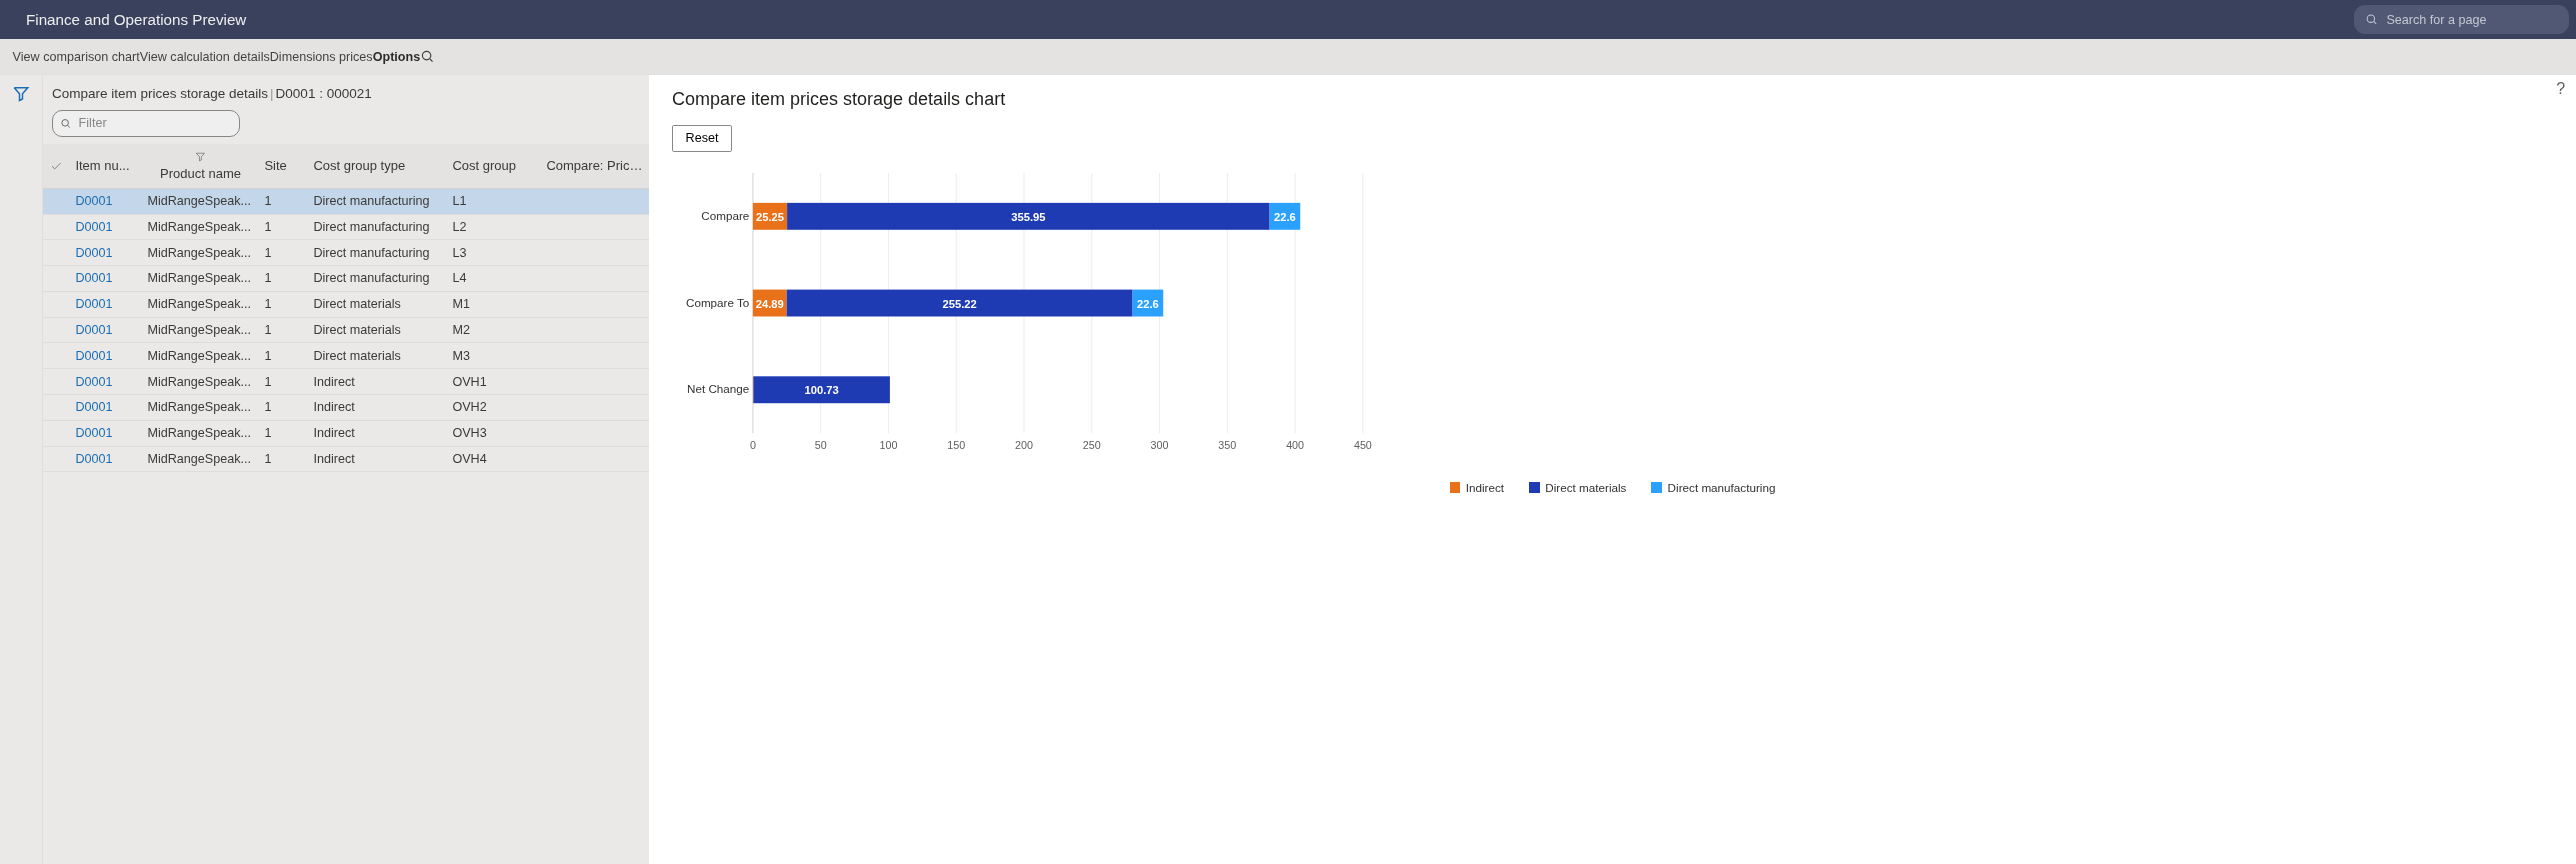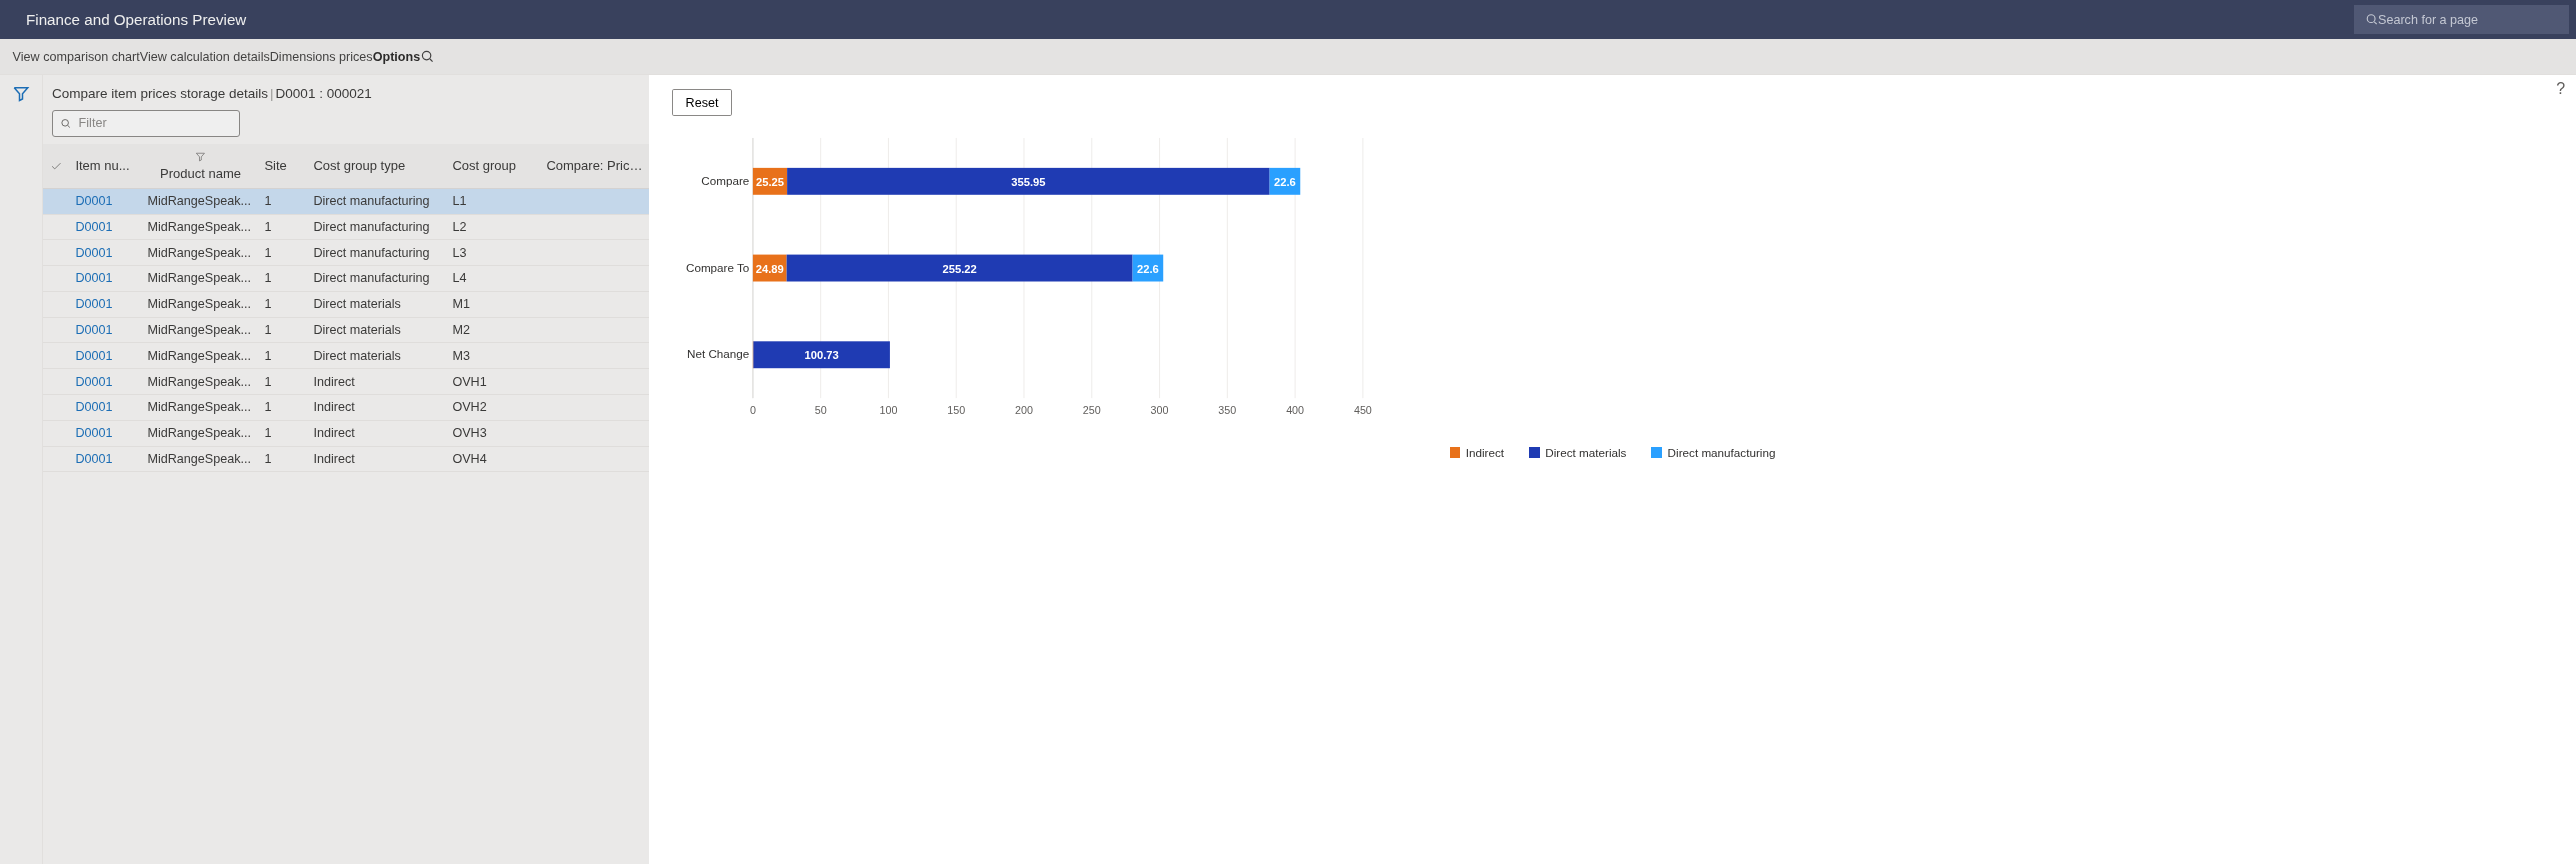--- a/index.html
+++ b/index.html
@@ -3,41 +3,41 @@
 <meta charset="utf-8">
 <style>
   * { box-sizing: border-box; margin: 0; padding: 0; font-family: "Segoe UI", Arial, sans-serif; }
   html, body { width: 100%; height: 100%; }
   body { display: flex; flex-direction: column; color: #323130; font-size: 12.6px; }
 
   
   .topbar { display: flex; align-items: center; height: 39px; background: #303a59; color: #fff; }
   .topbar .title { padding: 0 26px; font-size: 15.2px; font-weight: 400; flex: 0 0 auto; }
   .topbar .spacer { flex: 1; }
-  .topbar .search { display: flex; align-items: center; background: #4a5473; color: #cfd3e0; height: 29px; margin-right: 7.2px; padding: 0 10.8px; min-width: 215px; border-radius: 0; }
+  .topbar .search { display: flex; align-items: center; background: #4a5473; color: #cfd3e0; height: 29px; margin-right: 7.2px; padding: 0 10.8px; min-width: 215px; border-radius: 11px; gap: 9px; }
   .topbar .search svg { fill: none; stroke: #cfd3e0; stroke-width: 2; }
   .topbar .search input { background: transparent; border: none; outline: none; color: #cfd3e0; font-size: 12.6px; width: 100%; }
   .topbar .search input::placeholder { color: #cfd3e0; }
 
   
   .cmdbar { display: flex; align-items: center; height: 36px; background: #f3f2f1; border-bottom: 0.9px solid #e1dfdd; padding: 0 12.6px; }
   .cmdbar .cmd { color: #3b3a39; cursor: pointer; }
   .cmdbar .cmd.active { font-weight: 600; color: #201f1e; }
   .cmdbar .icon-btn { display: flex; align-items: center; color: #3b3a39; }
   .cmdbar .icon-btn svg { stroke: #3b3a39; fill: none; stroke-width: 2; }
 
   
   .mainrow { display: flex; flex: 1; overflow: hidden; }
   .leftrail { width: 43px; border-right: 0.9px solid #e1dfdd; background: #faf9f8; display: flex; flex-direction: column; align-items: center; padding-top: 9px; }
   .leftrail svg { stroke: #0f6cbd; fill: none; stroke-width: 2; }
 
   .leftpane { flex: 0 0 auto; width: 606px; background: #faf9f8; display: flex; flex-direction: column; }
   .leftpane .crumb { display: flex; align-items: center; gap: 2px; padding: 10.8px 9px 9px 9px; font-size: 13.5px; color: #323130; }
   .leftpane .crumb .sep { color: #9c9a98; }
-  .filterbox { margin: 0 9px 7.2px 9px; display: flex; align-items: center; height: 27px; border: 0.9px solid #8a8886; background: #fff; padding: 0 7.2px; gap: 7.2px; width: 188px; border-radius: 3px; }
+  .filterbox { margin: 0 9px 7.2px 9px; display: flex; align-items: center; height: 27px; border: 0.9px solid #8a8886; background: #fff; padding: 0 7.2px; gap: 7.2px; width: 188px; border-radius: 10px; }
   .filterbox svg { stroke: #605e5c; fill: none; stroke-width: 2; }
   .filterbox input { border: none; outline: none; font-size: 12.6px; width: 100%; }
   .filterbox input::placeholder { color: #8a8886; }
 
   table.grid { width: 100%; border-collapse: collapse; table-layout: fixed; }
   table.grid th { text-align: left; font-weight: 400; font-size: 13px; color: #323130; padding: 7.2px 5.4px; border-bottom: 0.9px solid #e1dfdd; background: #f3f2f1; white-space: nowrap; overflow: hidden; text-overflow: ellipsis; }
   table.grid th .hcell { display: flex; align-items: center; gap: 3.6px; flex-direction: column; }
   table.grid th svg { stroke: #605e5c; fill: none; stroke-width: 1.5; }
   table.grid td { padding: 5.4px 5.4px; border-bottom: 0.9px solid #edebe9; white-space: nowrap; overflow: hidden; text-overflow: ellipsis; }
   table.grid tr.selected td { background: #cfe4fa; }
@@ -243,20 +243,21 @@
             <td>Indirect</td>
             <td>OVH4</td>
             <td></td>
           </tr>
         </tbody>
     </table>
   </div>
 
   <div class="rightpane">
     <span class="help">?</span>
+    <h2>Compare item prices storage details chart</h2>
     <button class="resetbtn">Reset</button>
 
     <div class="chart-wrap">
       <svg id="chartsvg" class="chart" width="700" height="305" viewBox="0 0 780 340" style="font-size:14px">
           <line x1="90" y1="10" x2="90" y2="300" stroke="#c8c6c4" stroke-width="1"></line>
           <line x1="90" y1="10" x2="90" y2="300" stroke="#eceae8" stroke-width="1"></line>
           <text x="90" y="318" text-anchor="middle" font-size="12" fill="#605e5c">0</text>
           <line x1="165.55555555555554" y1="10" x2="165.55555555555554" y2="300" stroke="#eceae8" stroke-width="1"></line>
           <text x="165.55555555555554" y="318" text-anchor="middle" font-size="12" fill="#605e5c">50</text>
           <line x1="241.11111111111111" y1="10" x2="241.11111111111111" y2="300" stroke="#eceae8" stroke-width="1"></line>

